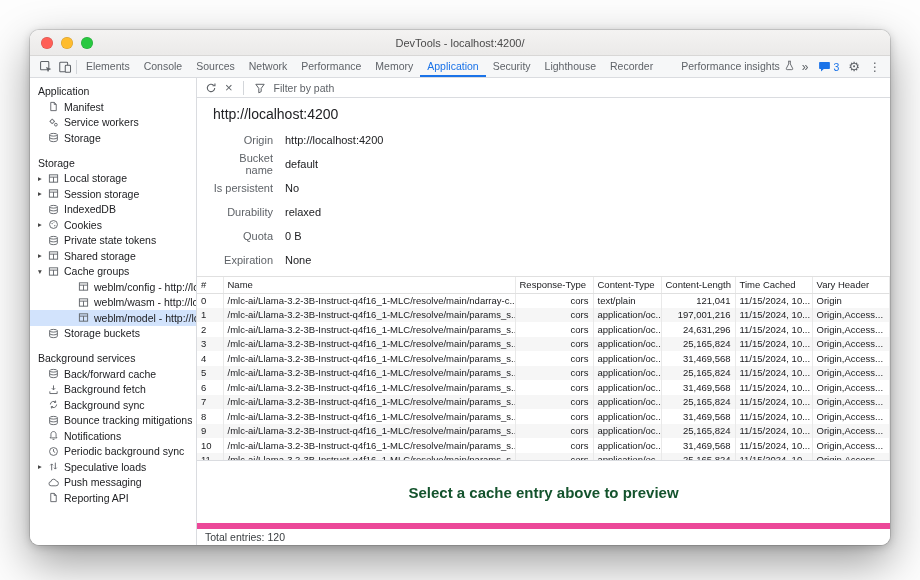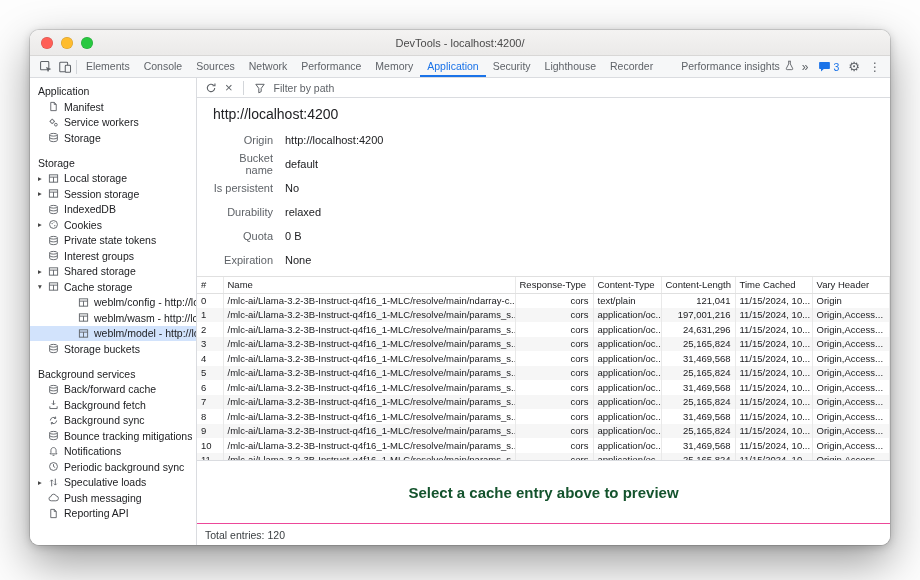--- a/index.html
+++ b/index.html
@@ -87,21 +87,21 @@
              border-bottom: 1px solid #e0e0e0; border-right: 1px solid #e9e9e9;
              padding: 0 4px; white-space: nowrap; overflow: hidden; background: #fff; }
   .grid td { height: 14.5px; padding: 0 4px; border-right: 1px solid #e9e9e9;
              white-space: nowrap; overflow: hidden; color: #202124; }
   .grid tbody tr:nth-child(even) td { background: #f6f6f6; }
   .grid td.c-rtype, .grid td.c-clen { text-align: right; padding-left: 14px; }
   
   .preview { height: 63px; flex: 0 0 63px; border-top: 1px solid #dadce0;
              display: flex; align-items: center; justify-content: center; }
   .preview-text { font-size: 15px; font-weight: 700; color: #14532d; }
-  .statusbar { height: 22px; flex: 0 0 22px; border-top: 1px solid #ec4899;
+  .statusbar { height: 22px; flex: 0 0 22px; border-top: 6px solid #ec4899;
                display: flex; align-items: center; padding-left: 8px; font-size: 10.5px; color: #3c4043; }
 </style>
 </head>
 <body>
 
 <div class="window">
 
   <div class="titlebar">
     <div class="traffic">
       <span class="tl red"></span>
@@ -281,49 +281,38 @@
     <span class="sb-icon">
                 <svg viewBox="0 0 12 12">
                   <ellipse cx="6" cy="3" rx="4.2" ry="1.5" fill="none" stroke="#5f6368"></ellipse>
                   <path d="M1.8 3v6c0 .8 1.9 1.5 4.2 1.5s4.2-.7 4.2-1.5V3" fill="none" stroke="#5f6368"></path>
                   <path d="M1.8 6c0 .8 1.9 1.5 4.2 1.5S10.2 6.8 10.2 6" fill="none" stroke="#5f6368"></path>
                 </svg>
               </span>
     <span class="sb-label">Private state tokens</span>
   </div>
             <div class="sb-item">
-    <span class="sb-arrow"></span>
-    <span class="sb-icon">
-                <svg viewBox="0 0 12 12">
-                  <ellipse cx="6" cy="3" rx="4.2" ry="1.5" fill="none" stroke="#5f6368"></ellipse>
-                  <path d="M1.8 3v6c0 .8 1.9 1.5 4.2 1.5s4.2-.7 4.2-1.5V3" fill="none" stroke="#5f6368"></path>
-                  <path d="M1.8 6c0 .8 1.9 1.5 4.2 1.5S10.2 6.8 10.2 6" fill="none" stroke="#5f6368"></path>
-                </svg>
-              </span>
-    <span class="sb-label">Interest groups</span>
-  </div>
-            <div class="sb-item">
     <span class="sb-arrow">▸</span>
     <span class="sb-icon">
                 <svg viewBox="0 0 12 12">
                   <rect x="1.5" y="2" width="9" height="8" fill="none" stroke="#5f6368"></rect>
                   <path d="M1.5 4.5h9M6 4.5V10" stroke="#5f6368"></path>
                 </svg>
               </span>
     <span class="sb-label">Shared storage</span>
   </div>
             <div class="sb-item">
     <span class="sb-arrow">▾</span>
     <span class="sb-icon">
                 <svg viewBox="0 0 12 12">
                   <rect x="1.5" y="2" width="9" height="8" fill="none" stroke="#5f6368"></rect>
                   <path d="M1.5 4.5h9M6 4.5V10" stroke="#5f6368"></path>
                 </svg>
               </span>
-    <span class="sb-label">Cache storage</span>
+    <span class="sb-label">Cache groups</span>
   </div>
             <div class="sb-item child">
     <span class="sb-arrow"></span>
     <span class="sb-icon">
                 <svg viewBox="0 0 12 12">
                   <rect x="1.5" y="2" width="9" height="8" fill="none" stroke="#5f6368"></rect>
                   <path d="M1.5 4.5h9M6 4.5V10" stroke="#5f6368"></path>
                 </svg>
               </span>
     <span class="sb-label">weblm/config - http://loc...</span>

